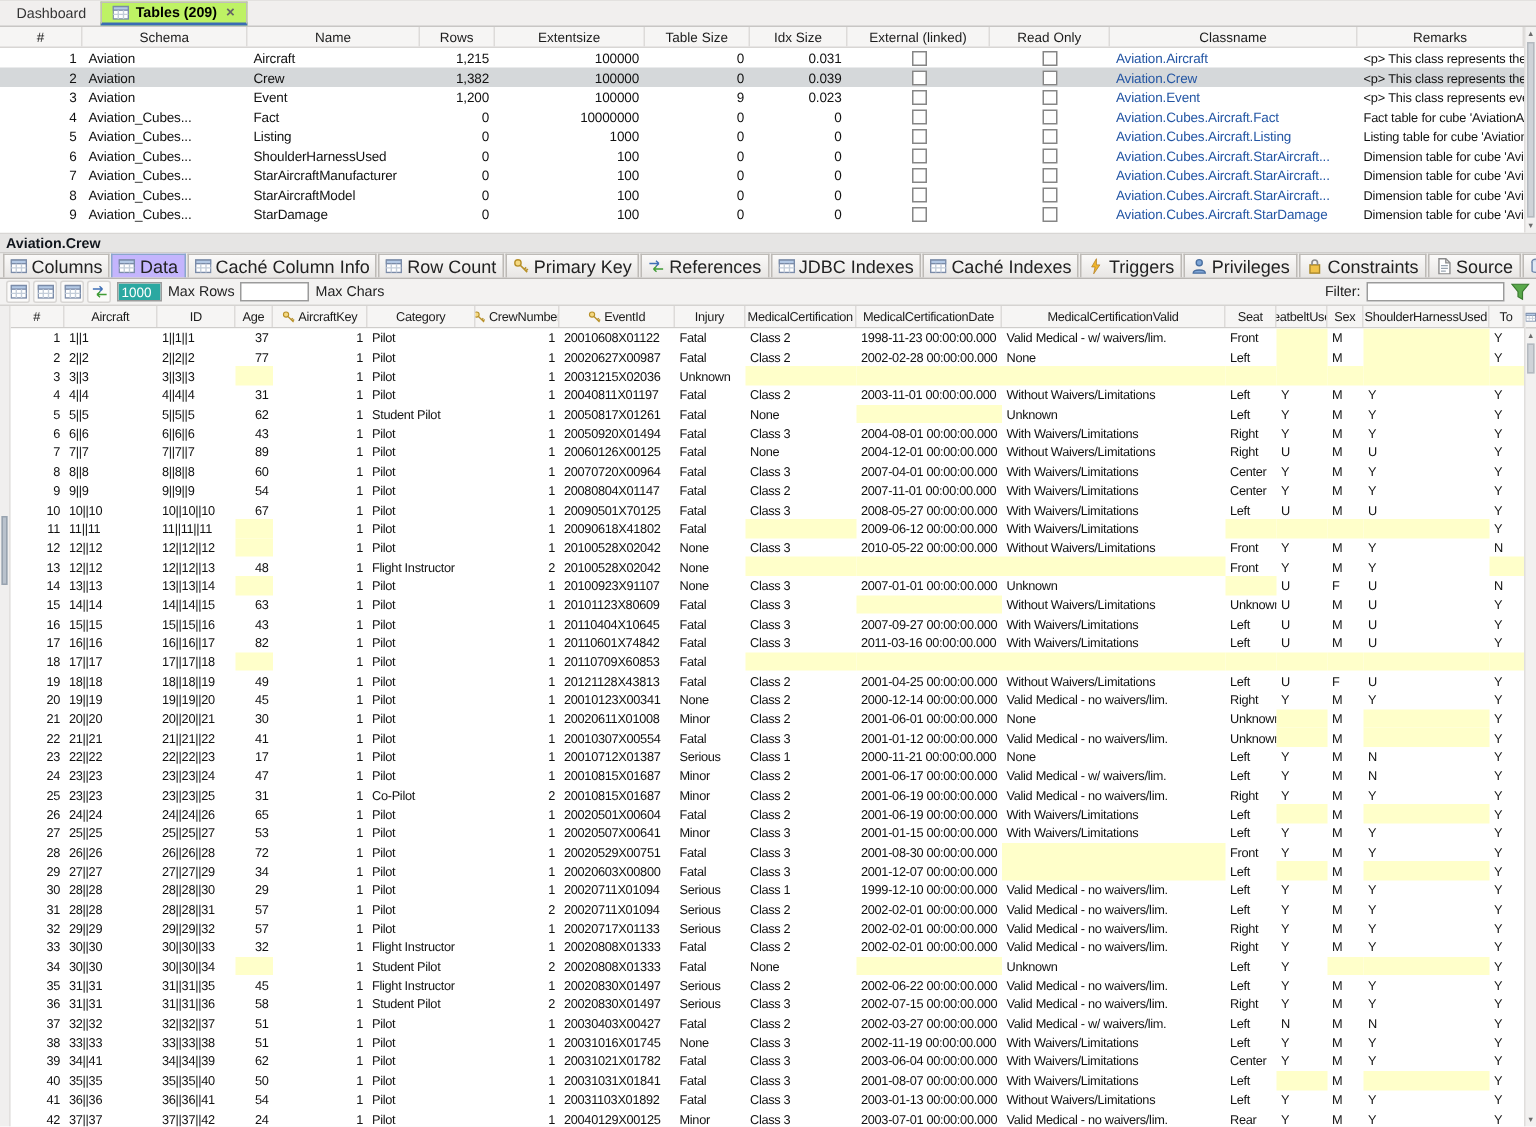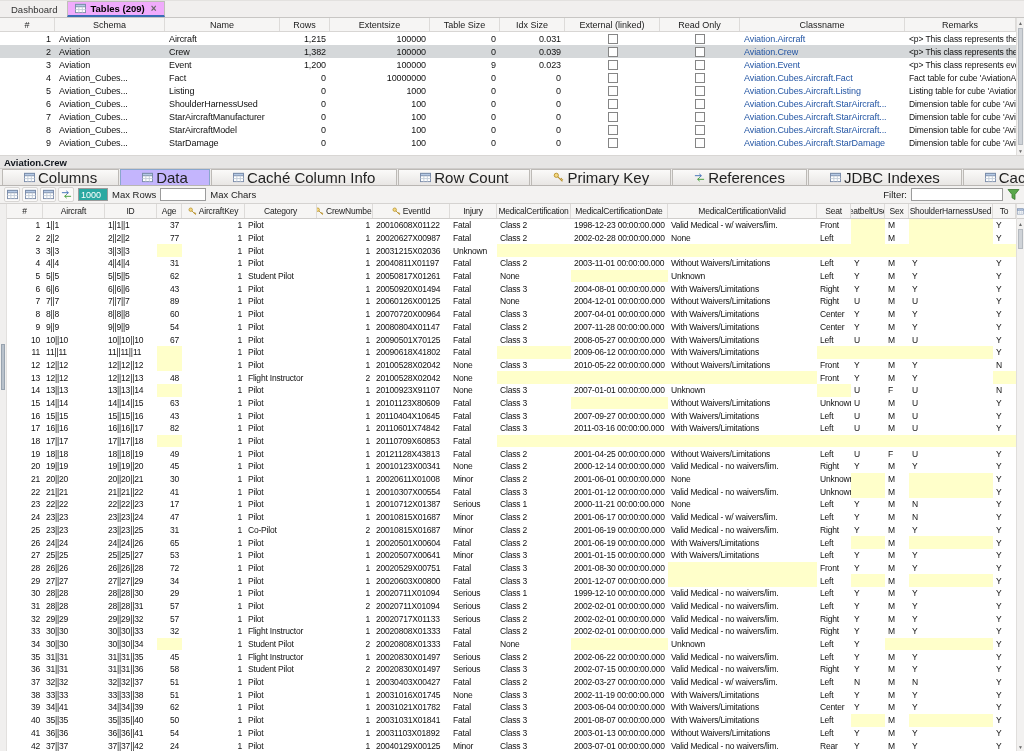--- a/index.html
+++ b/index.html
@@ -3,21 +3,21 @@
 <meta charset="utf-8">
 <style>
   *{box-sizing:border-box;margin:0;padding:0}
   html,body{width:1024px;height:751px;overflow:hidden}
   body{font-family:"Liberation Sans","DejaVu Sans",sans-serif;background:#f0efee;color:#111;font-size:10px}
   .app{width:1024px;height:751px;display:flex;flex-direction:column;background:#fff;position:relative;border-top:1px solid #e3e1df}
 
   
   .top-tabbar{height:17px;flex:none;background:#f1efee;border-bottom:1px solid #c8c6c4;display:flex;align-items:flex-start;padding-left:3px;gap:2px}
   .top-tab{height:16px;display:flex;align-items:center;gap:4px;padding:0 7px;font-size:9.5px;color:#333;border:1px solid transparent;border-bottom:none;white-space:nowrap}
-  .top-tab.active{background:#f0abfc;border-color:#c0beba;border-bottom:2px solid #3a6cb4;font-weight:bold;color:#000}
+  .top-tab.active{background:#bef264;border-color:#c0beba;border-bottom:2px solid #3a6cb4;font-weight:bold;color:#000}
   .tab-close{color:#666;font-size:10px;font-weight:bold;margin-left:2px}
   .tab-icon{display:flex;align-items:center}
 
   
   .tables-panel{height:138px;flex:none;display:flex;background:#fff;border-bottom:1px solid #d8d6d4}
   .tp-main{flex:1;min-width:0;display:flex;flex-direction:column}
   .tp-cols{display:grid;grid-template-columns:55px 110px 115px 50px 100px 70px 65px 95px 80px 165px minmax(0,1fr)}
   .tp-header{height:14px;flex:none;background:#f6f5f4;border-bottom:1px solid #d8d6d4}
   .hcell{display:flex;align-items:center;justify-content:center;font-size:9px;color:#1b1b1b;border-right:1px solid #dddbd9;overflow:hidden;white-space:nowrap}
   .tp-body{flex:1;overflow:hidden;background:#fff}
@@ -26,21 +26,21 @@
   .tcell{display:flex;align-items:center;padding:0 4px;overflow:hidden;white-space:nowrap}
   .tcell.right{justify-content:flex-end}
   .tcell.center{justify-content:center}
   .tcell.link{color:#2456a4}
   .tcell.remarks{font-size:8.5px}
   .chk{width:10px;height:10px;border:1px solid #858585;background:#fefefe;flex:none}
 
   
   .detail-title{height:13px;flex:none;background:#e6e5e4;border-bottom:1px solid #cfcdcb;display:flex;align-items:center;padding-left:4px;font-weight:bold;font-size:9.5px;color:#10151c}
   .detail-tabs{height:17px;flex:none;background:#edebe9;border-bottom:1px solid #b9b6b3;display:flex;align-items:flex-end;padding-left:2px;gap:1px;overflow:hidden}
-  .dtab{height:16px;display:flex;align-items:center;gap:3px;padding:0 21px;font-size:15px;background:linear-gradient(#fbfaf9,#e8e6e4);border:1px solid #bdbab6;border-bottom:none;color:#222;white-space:nowrap}
+  .dtab{height:16px;display:flex;align-items:center;gap:3px;padding:0 4px;font-size:12px;background:linear-gradient(#fbfaf9,#e8e6e4);border:1px solid #bdbab6;border-bottom:none;color:#222;white-space:nowrap}
   .dtab.active{background:#c4b5fd;border-color:#8aa6cc}
   .toolbar{height:18px;flex:none;background:#f3f2f1;border-bottom:1px solid #d5d3d1;display:flex;align-items:center;padding:0 4px;gap:4px;font-size:9.5px}
   .tb-btn{width:16px;height:15px;display:flex;align-items:center;justify-content:center;border:1px solid #d8d6d4;border-radius:2px;background:#fbfaf9}
   .field{height:13px;background:#fff;border:1px solid #9b9b9b;display:inline-flex;align-items:center;font-size:9px;overflow:hidden}
   .f-maxrows{width:30px}
   .f-maxrows .sel{background:#2ba8a1;color:#fff;padding:0 2px;height:100%;display:flex;align-items:center;width:100%}
   .f-maxchars{width:46px}
   .f-filter{width:92px}
   .spacer{flex:1}
   .tb-label{color:#222;white-space:nowrap}
@@ -555,21 +555,21 @@
             <div class="g-cell right">1</div>
             <div class="g-cell">1||1</div>
             <div class="g-cell">1||1||1</div>
             <div class="g-cell right">37</div>
             <div class="g-cell right">1</div>
             <div class="g-cell">Pilot</div>
             <div class="g-cell right">1</div>
             <div class="g-cell">20010608X01122</div>
             <div class="g-cell">Fatal</div>
             <div class="g-cell">Class 2</div>
-            <div class="g-cell">1998-12-23 00:00:00.000</div>
+            <div class="g-cell">1998-11-23 00:00:00.000</div>
             <div class="g-cell">Valid Medical - w/ waivers/lim.</div>
             <div class="g-cell">Front</div>
             <div class="g-cell null"></div>
             <div class="g-cell">M</div>
             <div class="g-cell null"></div>
             <div class="g-cell">Y</div>
           </div>
           <div class="g-row g-cols">
             <div class="g-cell right">2</div>
             <div class="g-cell">2||2</div>
@@ -707,21 +707,21 @@
             <div class="g-cell right">9</div>
             <div class="g-cell">9||9</div>
             <div class="g-cell">9||9||9</div>
             <div class="g-cell right">54</div>
             <div class="g-cell right">1</div>
             <div class="g-cell">Pilot</div>
             <div class="g-cell right">1</div>
             <div class="g-cell">20080804X01147</div>
             <div class="g-cell">Fatal</div>
             <div class="g-cell">Class 2</div>
-            <div class="g-cell">2007-11-28 00:00:00.000</div>
+            <div class="g-cell">2007-11-01 00:00:00.000</div>
             <div class="g-cell">With Waivers/Limitations</div>
             <div class="g-cell">Center</div>
             <div class="g-cell">Y</div>
             <div class="g-cell">M</div>
             <div class="g-cell">Y</div>
             <div class="g-cell">Y</div>
           </div>
           <div class="g-row g-cols">
             <div class="g-cell right">10</div>
             <div class="g-cell">10||10</div>

